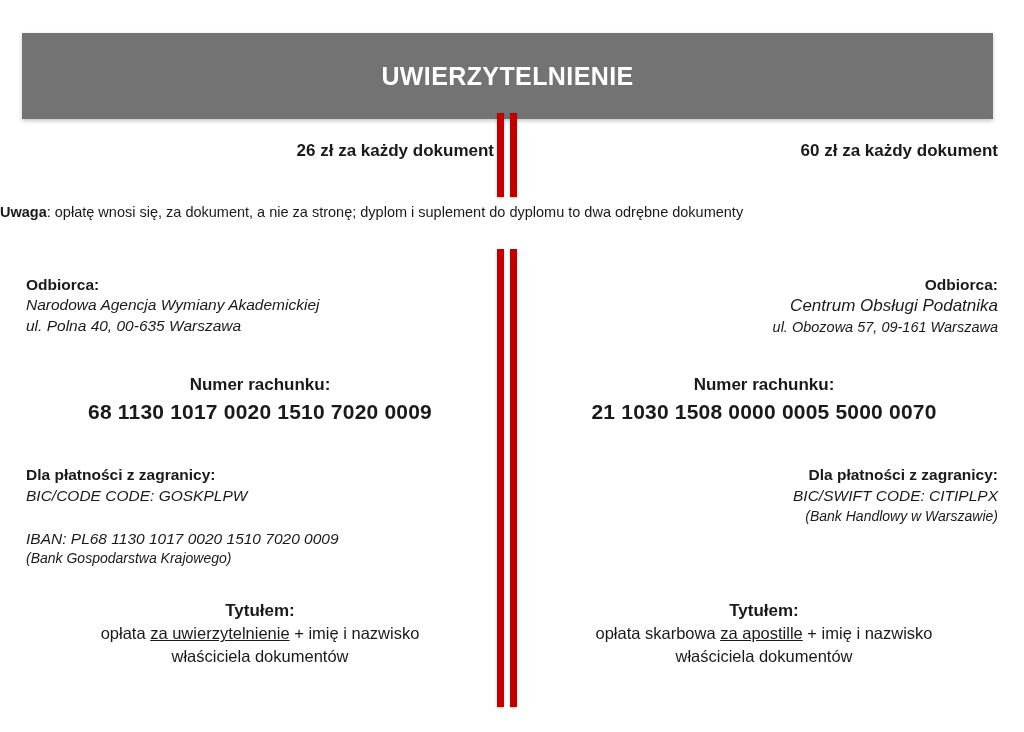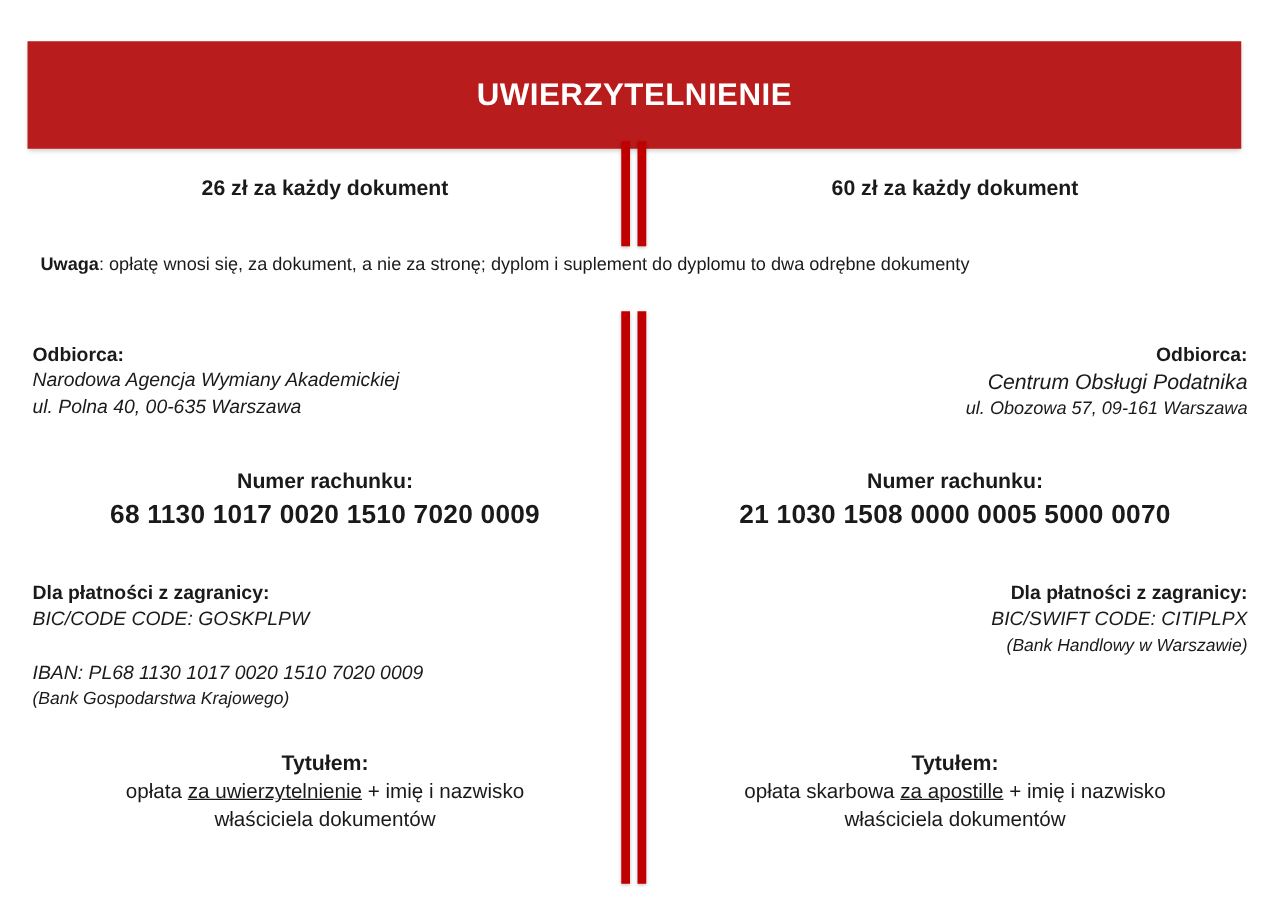--- a/index.html
+++ b/index.html
@@ -22,21 +22,21 @@
   .header-row {
     position: absolute;
     left: 22px;
     top: 33px;
     width: 976px;
     height: 86px;
     display: flex;
   }
   .header-cell {
     flex: 1 1 50%;
-    background: #b91c1c;
+    background: #737373;
     box-shadow: 0 2px 4px rgba(0,0,0,0.22);
     display: flex;
     align-items: center;
     justify-content: center;
   }
   .header-cell.left  { margin-right: 5px; }
   .header-cell.right { margin-left: 5px; }
   .header-title {
     color: #ffffff;
     font-size: 25px;
@@ -75,32 +75,32 @@
     position: absolute;
     top: 0;
     width: 468px;
   }
   .col.left  { left: 26px;  text-align: left; }
   .col.right { left: 530px; text-align: right; }
 
   .price {
     font-size: 17px;
     font-weight: bold;
-    text-align: center;
+    text-align: right;
     margin-top: 22px;
     line-height: 1.2;
   }
 
   
   .note {
     position: absolute;
     left: 0;
     top: 203px;
     width: 808px;
-    text-align: center;
+    text-align: left;
     font-size: 14.5px;
     line-height: 1.3;
   }
   .note b { font-weight: bold; }
 
   
   .block { line-height: 1.32; }
   .lbl {
     font-weight: bold;
     font-size: 15.5px;

